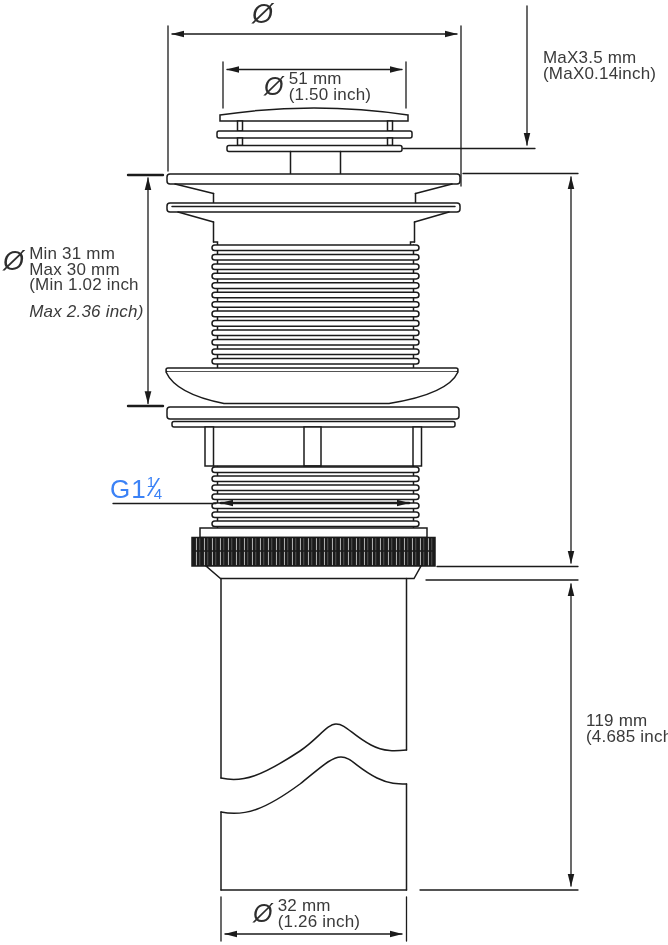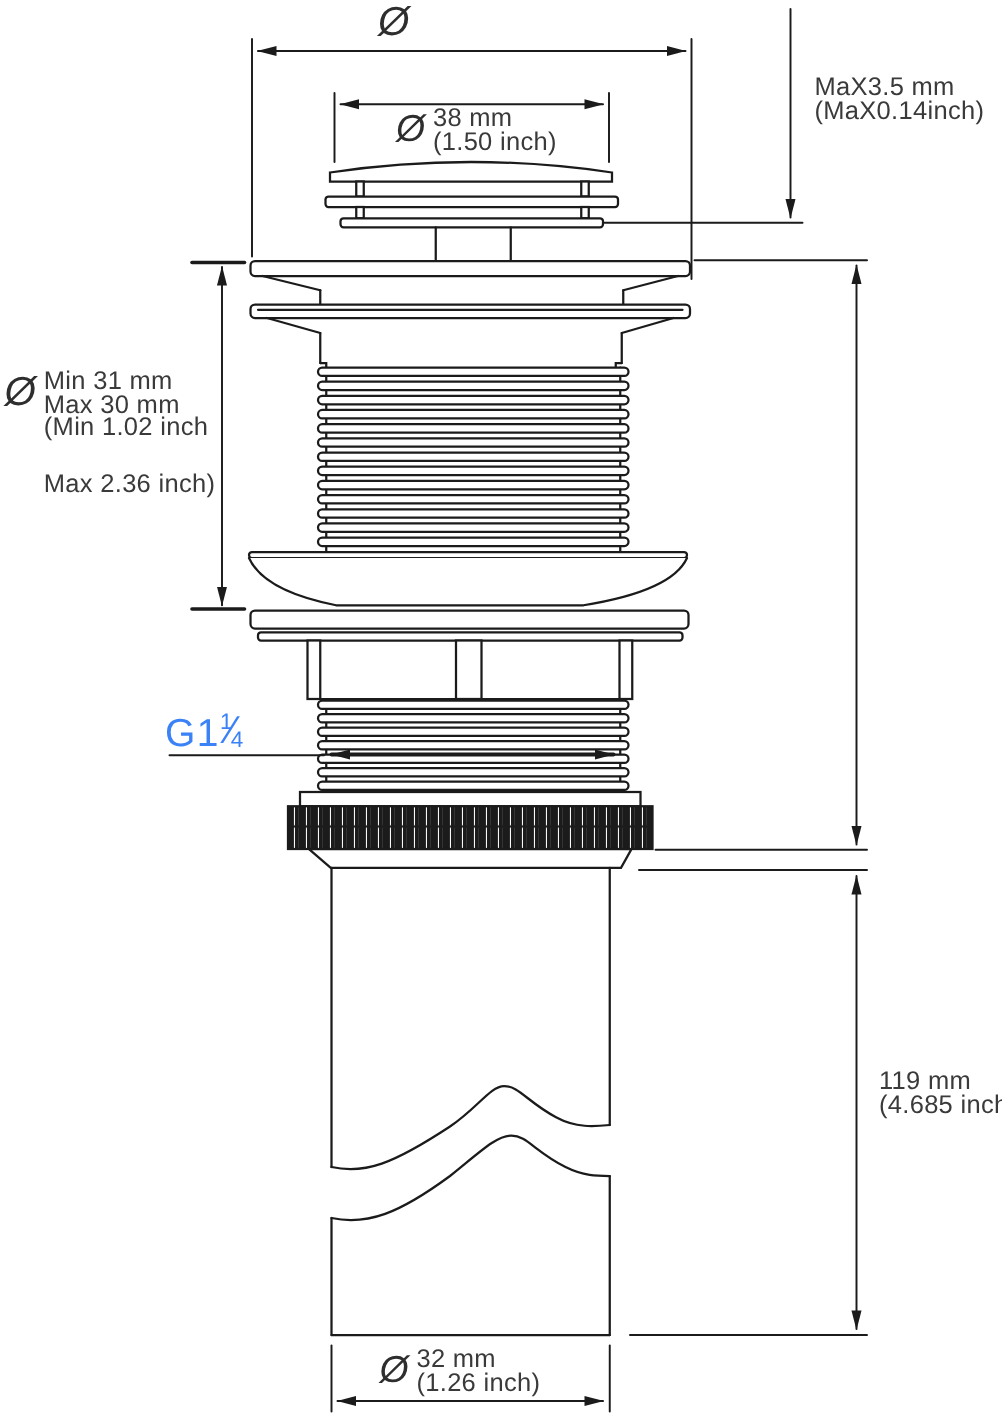--- a/index.html
+++ b/index.html
@@ -5,21 +5,21 @@
   html,body{margin:0;padding:0;background:#ffffff;}
   #canvas{position:relative;width:668px;height:945px;background:#fff;overflow:hidden;
           font-family:"Liberation Sans", sans-serif;}
   #linework{position:absolute;left:0;top:0;}
   .lbl{position:absolute;font:17px/15.5px "Liberation Sans", sans-serif;color:#3a3a3a;
        white-space:nowrap;letter-spacing:.2px;}
   .row{display:flex;align-items:center;}
   .dia{font-size:27px;font-style:italic;line-height:1;margin-right:5px;color:#2e2e2e;}
   .dia-sm{font-size:25px;}
   .stack div{text-align:left;}
-  .gap4{margin-top:22px;}
+  .gap4{margin-top:11px;font-style:italic;}
   .g-lbl{color:#3b82f6;}
   .g-main{font-size:26px;letter-spacing:1px;}
   .g-num{font-size:15px;vertical-align:11px;}
   .g-slash{font-size:26px;margin:0 -3px;vertical-align:2px;}
   .g-den{font-size:15px;vertical-align:-1px;}
 </style>
 </head>
 <body>
 
 <div id="canvas">
@@ -171,21 +171,21 @@
   </g>
 </svg>
 
   <div class="lbl row" style="left:252px;top:1px">
     <span class="dia">Ø</span>
   </div>
 
   <div class="lbl row" style="left:264px;top:71px">
     <span class="dia dia-sm">Ø</span>
     <div class="stack">
-      <div>38 mm</div>
+      <div>51 mm</div>
       <div>(1.50 inch)</div>
     </div>
   </div>
 
   <div class="lbl" style="left:543px;top:50px">
     <div>MaX3.5 mm</div>
     <div>(MaX0.14inch)</div>
   </div>
 
   <div class="lbl" style="left:3px;top:246px">

